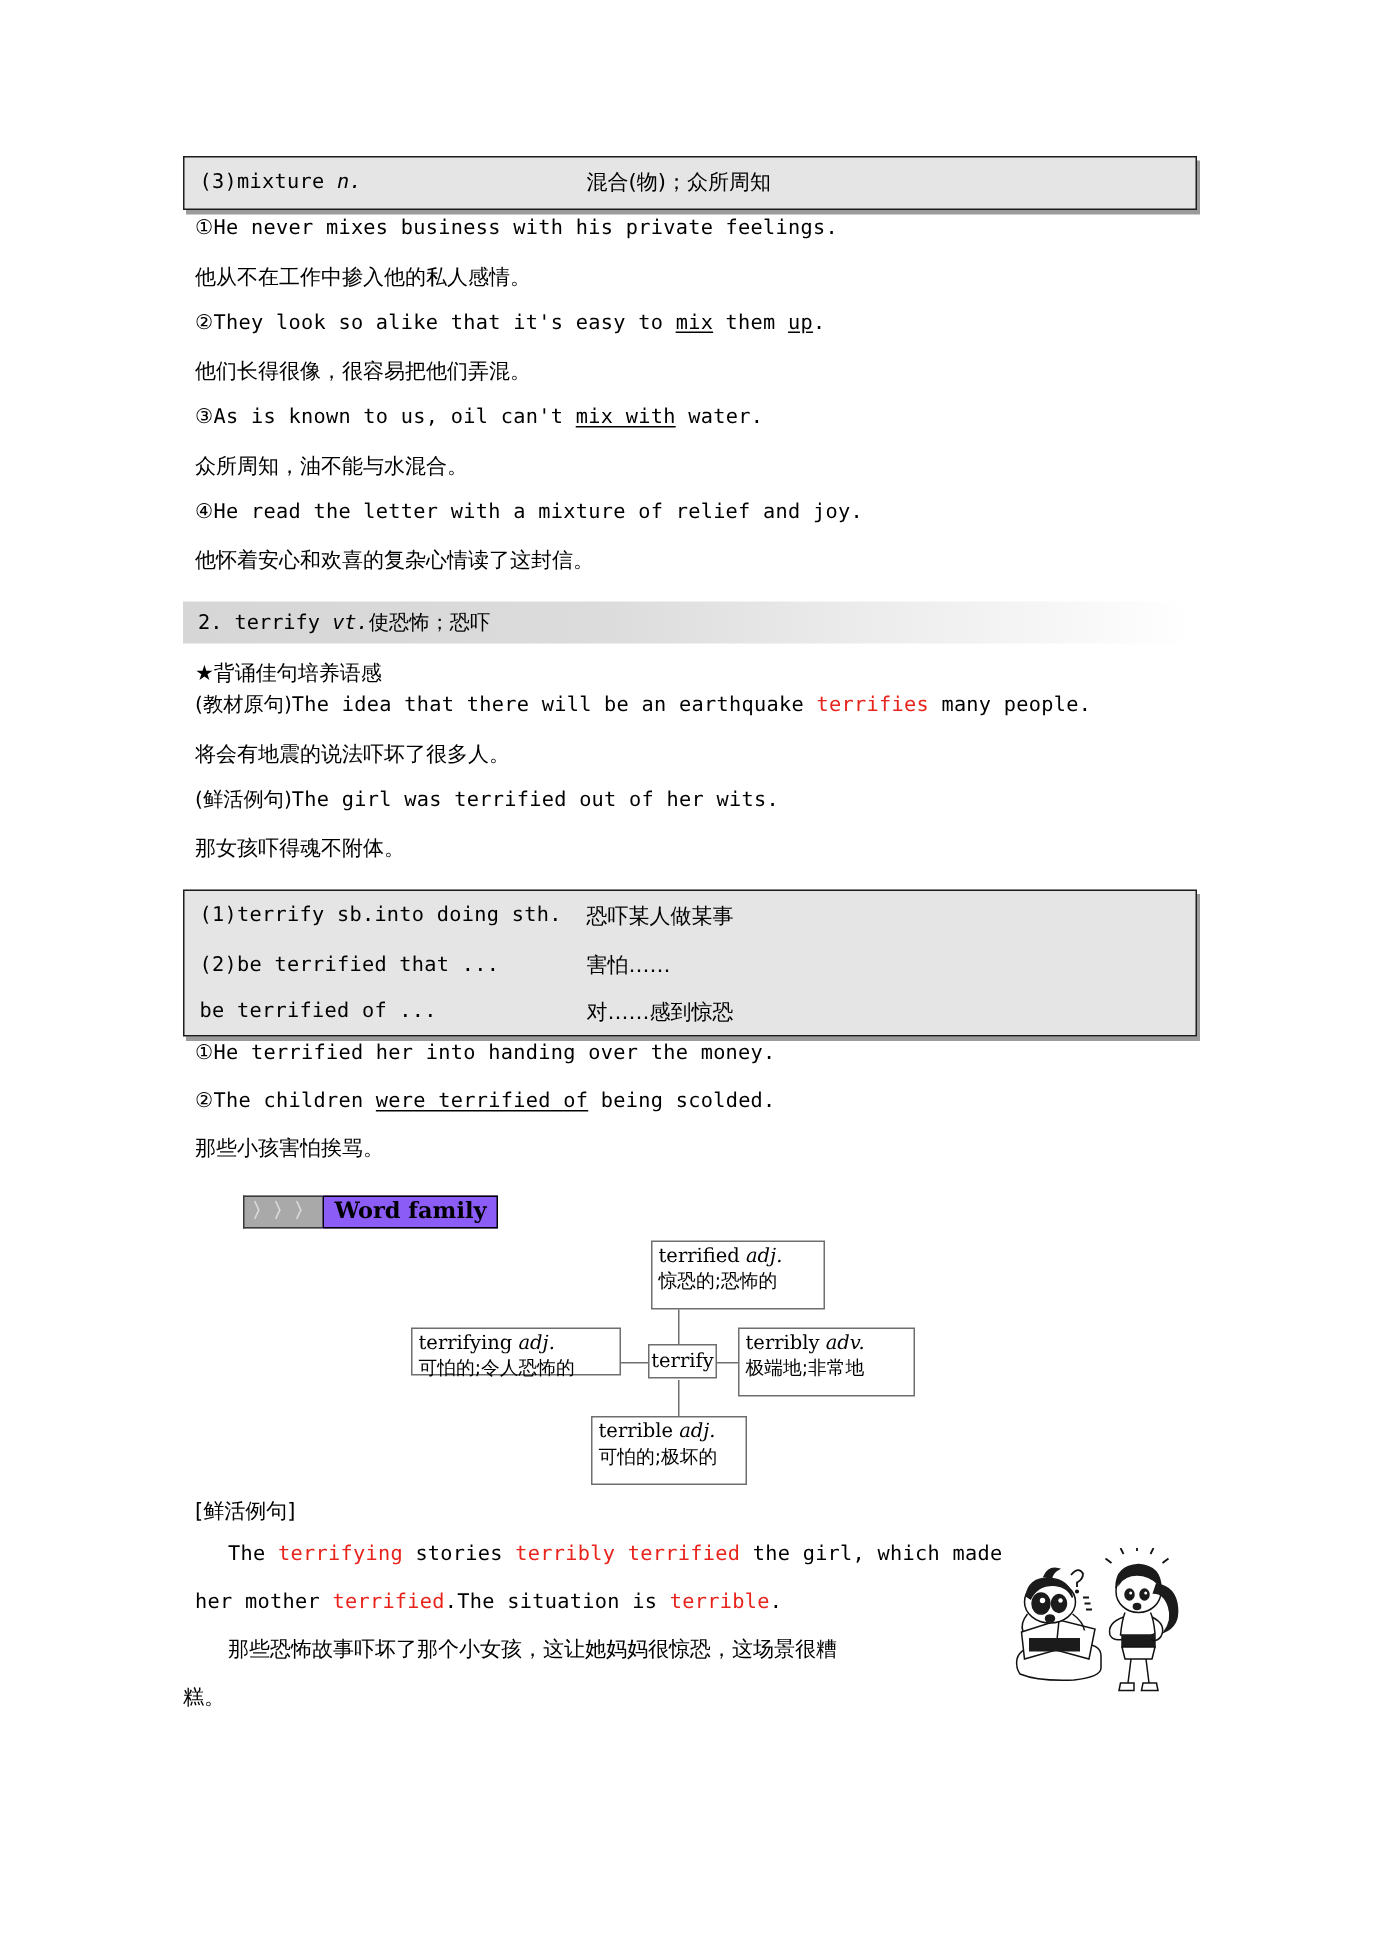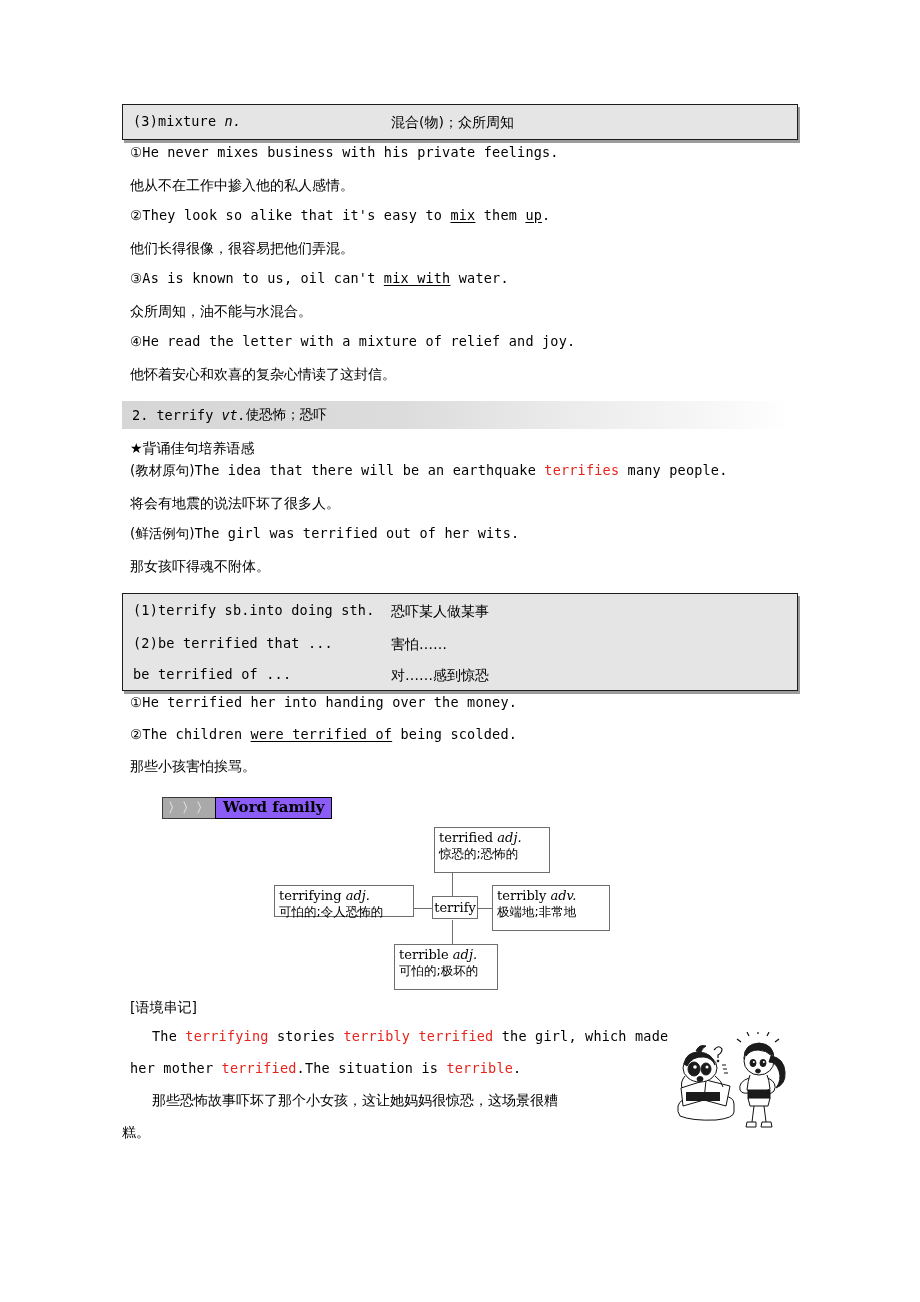--- a/index.html
+++ b/index.html
@@ -345,21 +345,21 @@
 
     <div class="wf-node" style="left:272px;top:117px;width:104px;height:46px;">
       <div class="w"><span>terrible </span><i>adj.</i></div>
       <div class="d">可怕的;极坏的</div>
     </div>
   </div>
 
   <div style="height:24px;"></div>
 
   <div class="line">
-    <span class="ctx-head">[语境串记]</span>
+    <span class="ctx-head">[鲜活例句]</span>
   </div>
 
   <div class="line indent">
     <span class="en"><span>The </span><span class="red">terrifying</span><span> stories </span><span class="red">terribly terrified</span><span> the girl, which made</span></span>
   </div>
 
   <div class="line">
     <span class="en"><span>her mother </span><span class="red">terrified</span><span>.The situation is </span><span class="red">terrible</span><span>.</span></span>
   </div>
 

